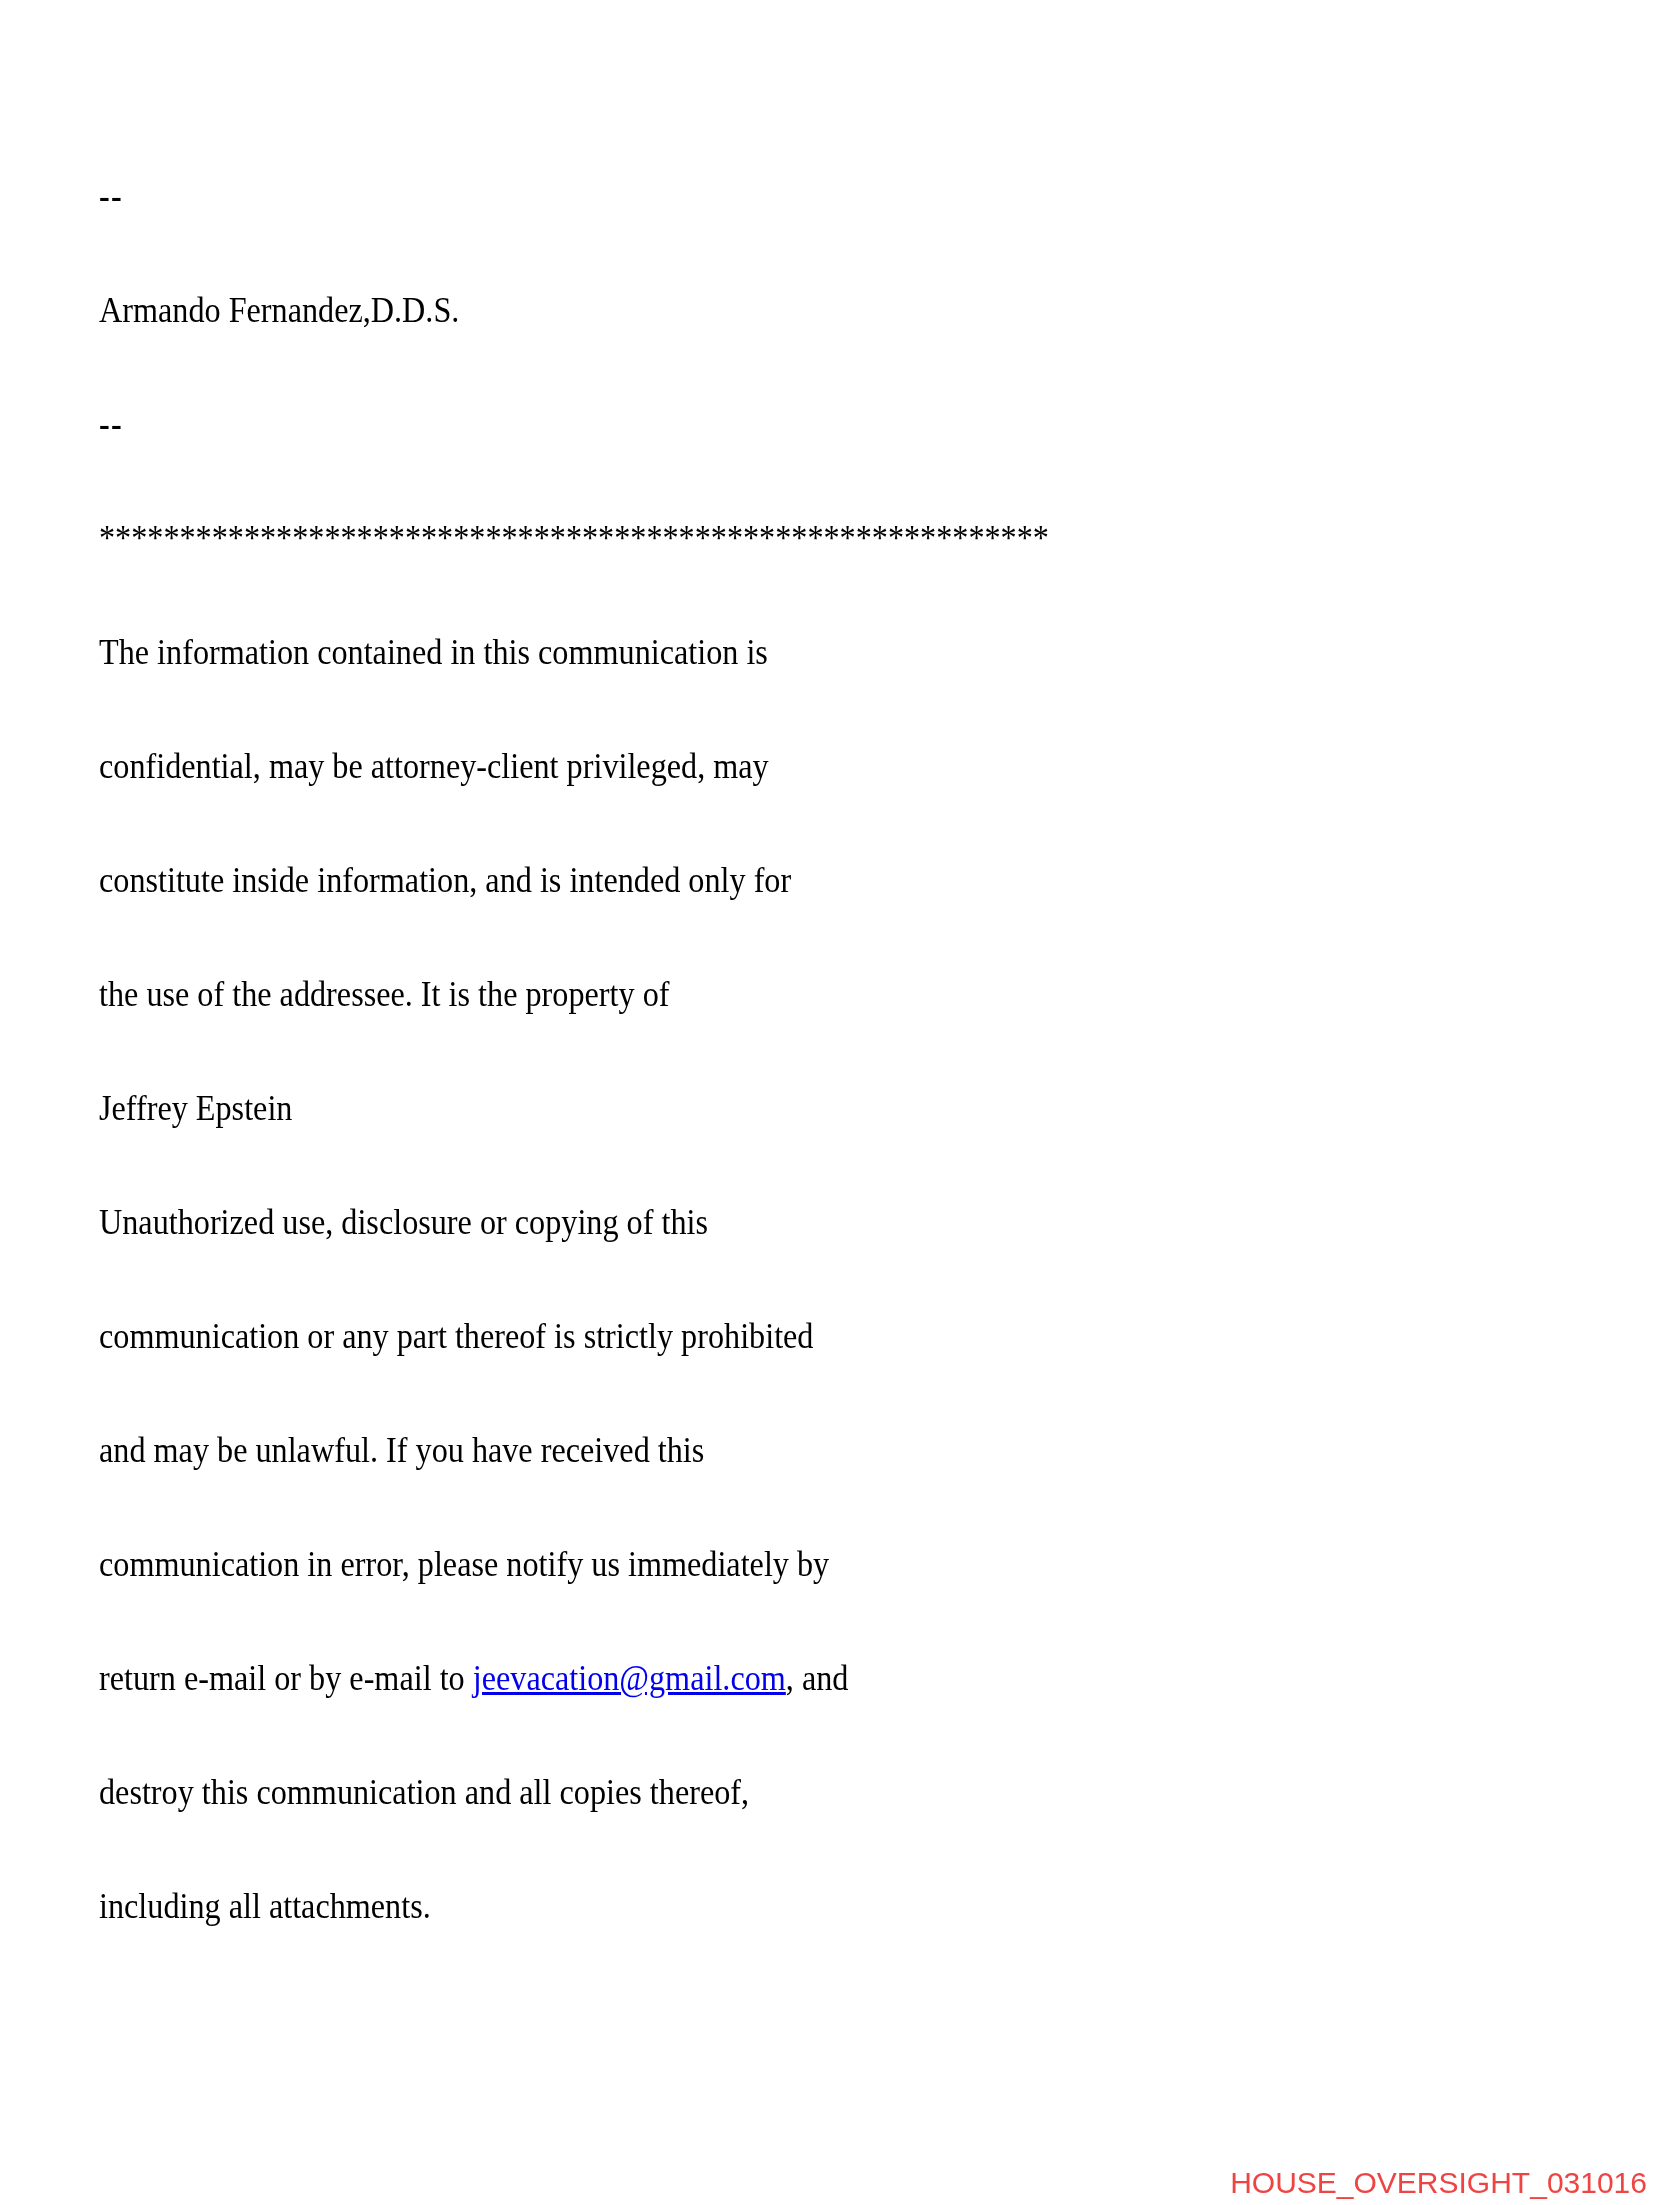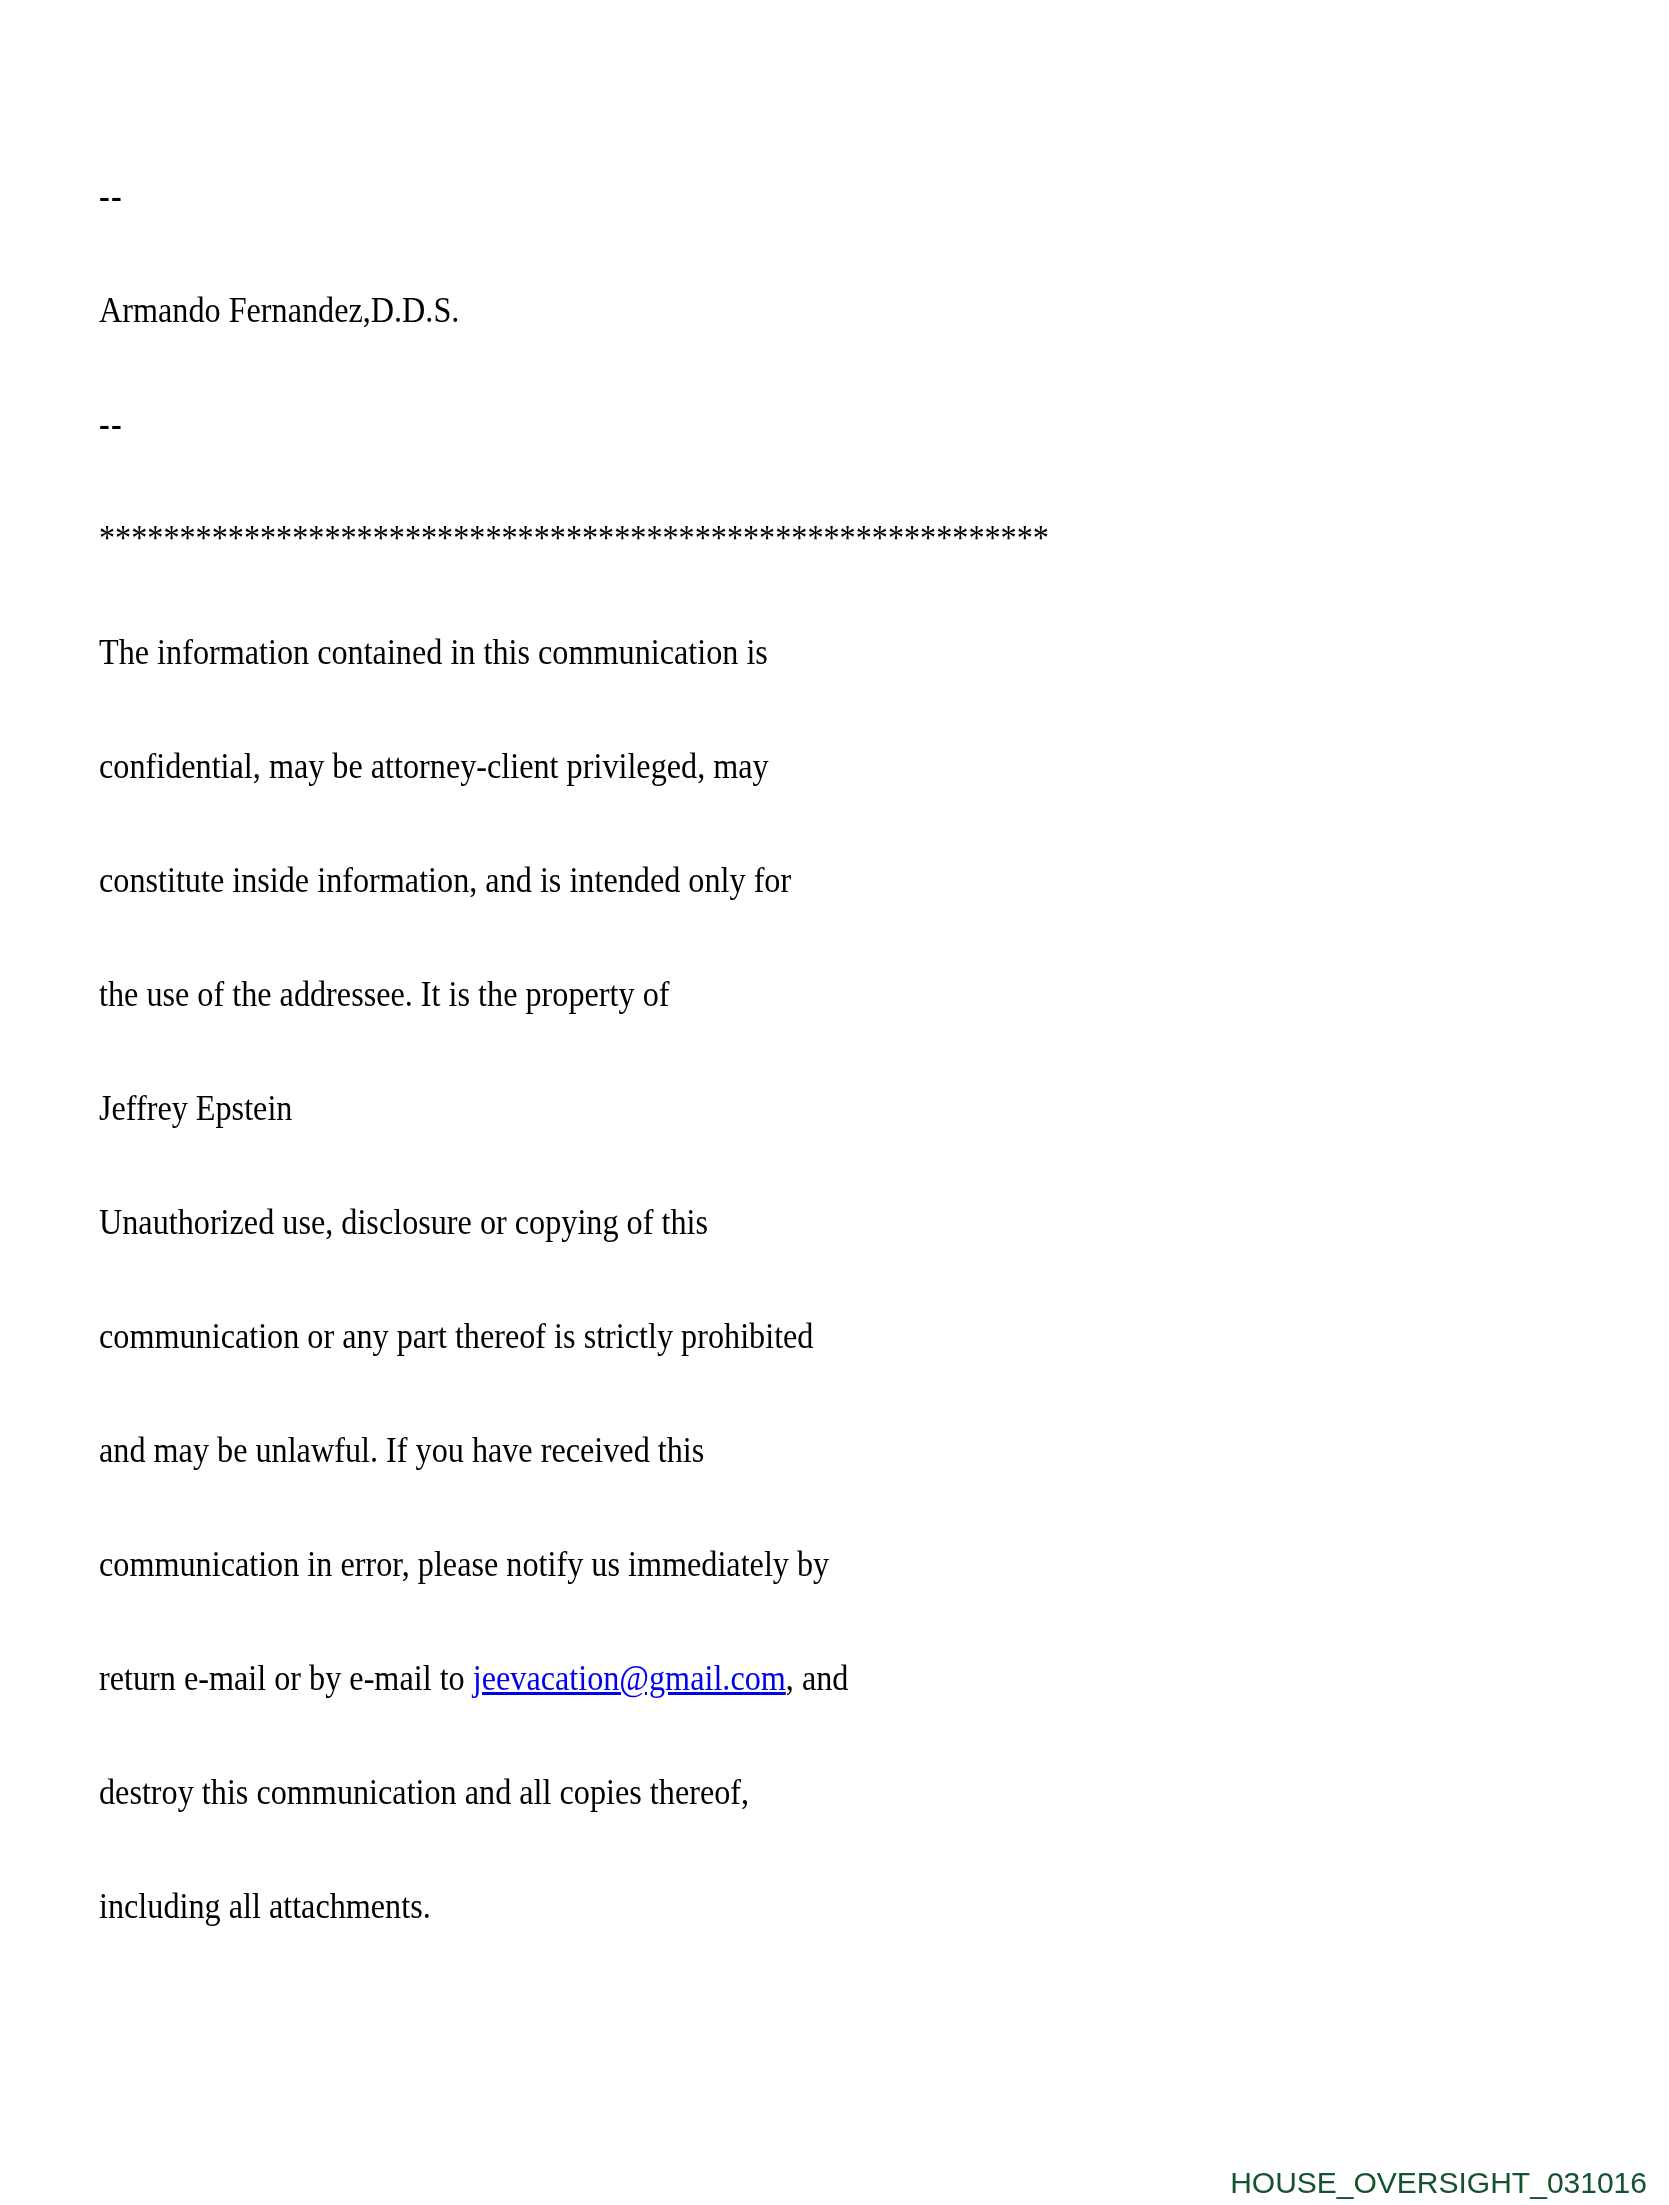--- a/index.html
+++ b/index.html
@@ -40,21 +40,21 @@
     text-decoration: underline;
     cursor: pointer;
   }
   .bates-footer {
     position: absolute;
     right: 22px;
     top: 2165px;
     font-family: "Liberation Sans", "DejaVu Sans", sans-serif;
     font-size: 30px;
     line-height: 35px;
-    color: #14532d;
+    color: #ef4444;
     white-space: nowrap;
   }
 </style>
 </head>
 <body>
 
 <div class="page">
 
   <div class="textblock sig-block">
     <div class="doc-line dash-line">--</div>

